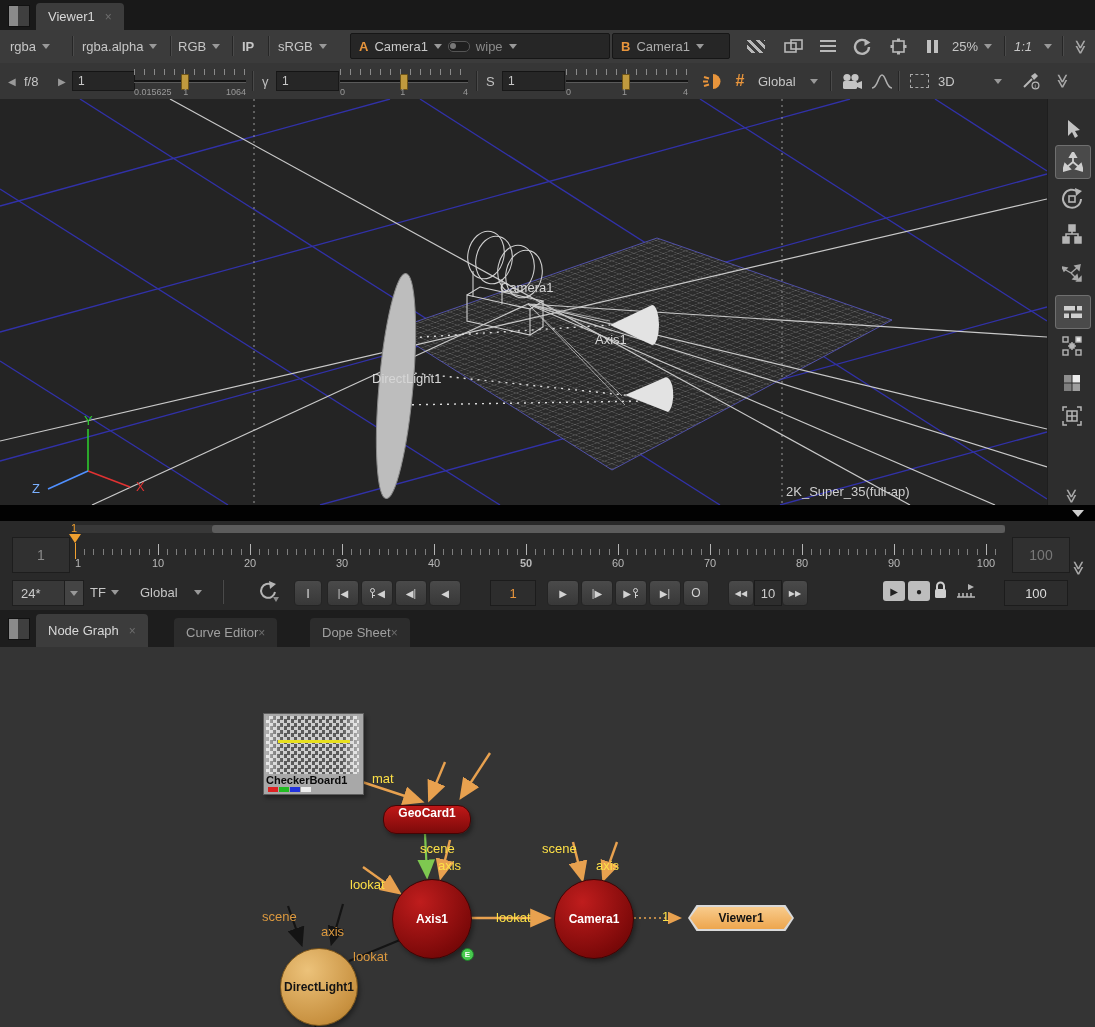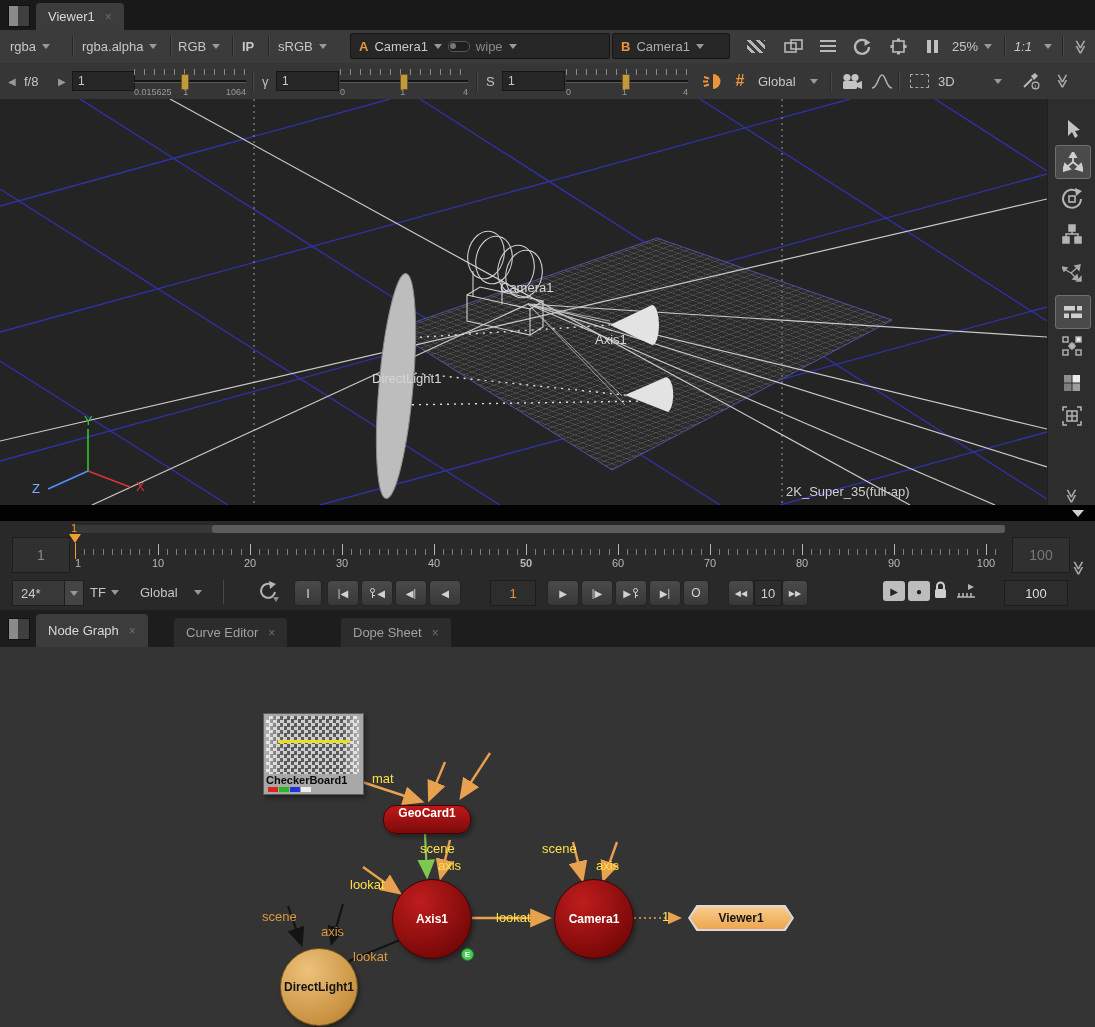--- a/index.html
+++ b/index.html
@@ -8,21 +8,21 @@
   .a{position:absolute;}
   .row{display:flex;align-items:center;}
   .dim{color:#5e5e5e;font-weight:bold;}
   .dd{width:0;height:0;border-left:4px solid transparent;border-right:4px solid transparent;border-top:5px solid #999;display:inline-block;}
   .vsep{width:1px;background:#262626;border-right:1px solid #4a4a4a;}
   .chev2{display:inline-block;transform:rotate(90deg);color:#a8a8a8;font-size:14px;font-weight:bold;}
   
   .tabbar{background:#191919;}
   .paneicon{width:20px;height:20px;background:linear-gradient(90deg,#8a8a8a 0 45%,#3f3f3f 45%);border:1px solid #111;}
   .tab-act{background:#3c3c3c;border-radius:4px 4px 0 0;color:#d8d8d8;font-size:13px;display:flex;align-items:center;gap:10px;padding:0 12px;}
-  .tab-in{background:#2c2c2c;border-radius:4px 4px 0 0;color:#a0a0a0;font-size:13px;display:flex;align-items:center;gap:10px;padding:0 12px;}
+  .tab-in{background:#2c2c2c;border-radius:4px 4px 0 0;color:#a0a0a0;font-size:13px;display:flex;align-items:center;padding:0 12px;}
   .x{color:#6e6e6e;font-size:12px;}
   
   .tb1{background:#3b3b3b;border-bottom:1px solid #2a2a2a;}
   .tb2{background:#363636;border-bottom:1px solid #1f1f1f;}
   .it{position:absolute;top:0;height:100%;display:flex;align-items:center;gap:6px;color:#c6c6c6;font-size:13px;}
   .grp{position:absolute;background:#262626;border:1px solid #161616;border-radius:2px;display:flex;align-items:center;gap:6px;padding:0 8px;font-size:13px;}
   .orange{color:#e8953c;font-weight:bold;}
   .toggle{width:20px;height:9px;background:#1f1f1f;border:1px solid #555;border-radius:5px;position:relative;}
   .toggle i{position:absolute;left:1px;top:1px;width:6px;height:6px;border-radius:50%;background:#787878;}
   .inp{background:#262626;border:1px solid #181818;border-top-color:#141414;color:#c9c9c9;font-size:12px;display:flex;align-items:center;padding-left:5px;}
@@ -575,21 +575,21 @@
   <div class="a" style="left:0;top:610px;width:1095px;height:37px;background:#1d1d1d;">
     <div class="a paneicon" style="left:8px;top:8px;"></div>
     <div class="a tab-act" style="left:36px;top:4px;height:33px;">
       <span>Node Graph</span>
         <span class="x">×</span>
     </div>
     <div class="a tab-in" style="left:174px;top:8px;height:29px;">
       <span>Curve Editor</span>
         <span class="x">×</span>
     </div>
-    <div class="a tab-in" style="left:310px;top:8px;height:29px;margin-left:31px;">
+    <div class="a tab-in" style="left:310px;top:8px;height:29px;">
       <span>Dope Sheet</span>
         <span class="x">×</span>
     </div>
   </div>
 
   <div class="a ng" style="left:0;top:647px;width:1095px;height:380px;overflow:hidden;">
     <svg class="a" style="left:0;top:0;" width="1095" height="380" viewBox="0 0 1095 380">
       <def></def>
       <defs>
         <marker id="mo" markerWidth="9" markerHeight="8" refX="7" refY="4" orient="auto">

